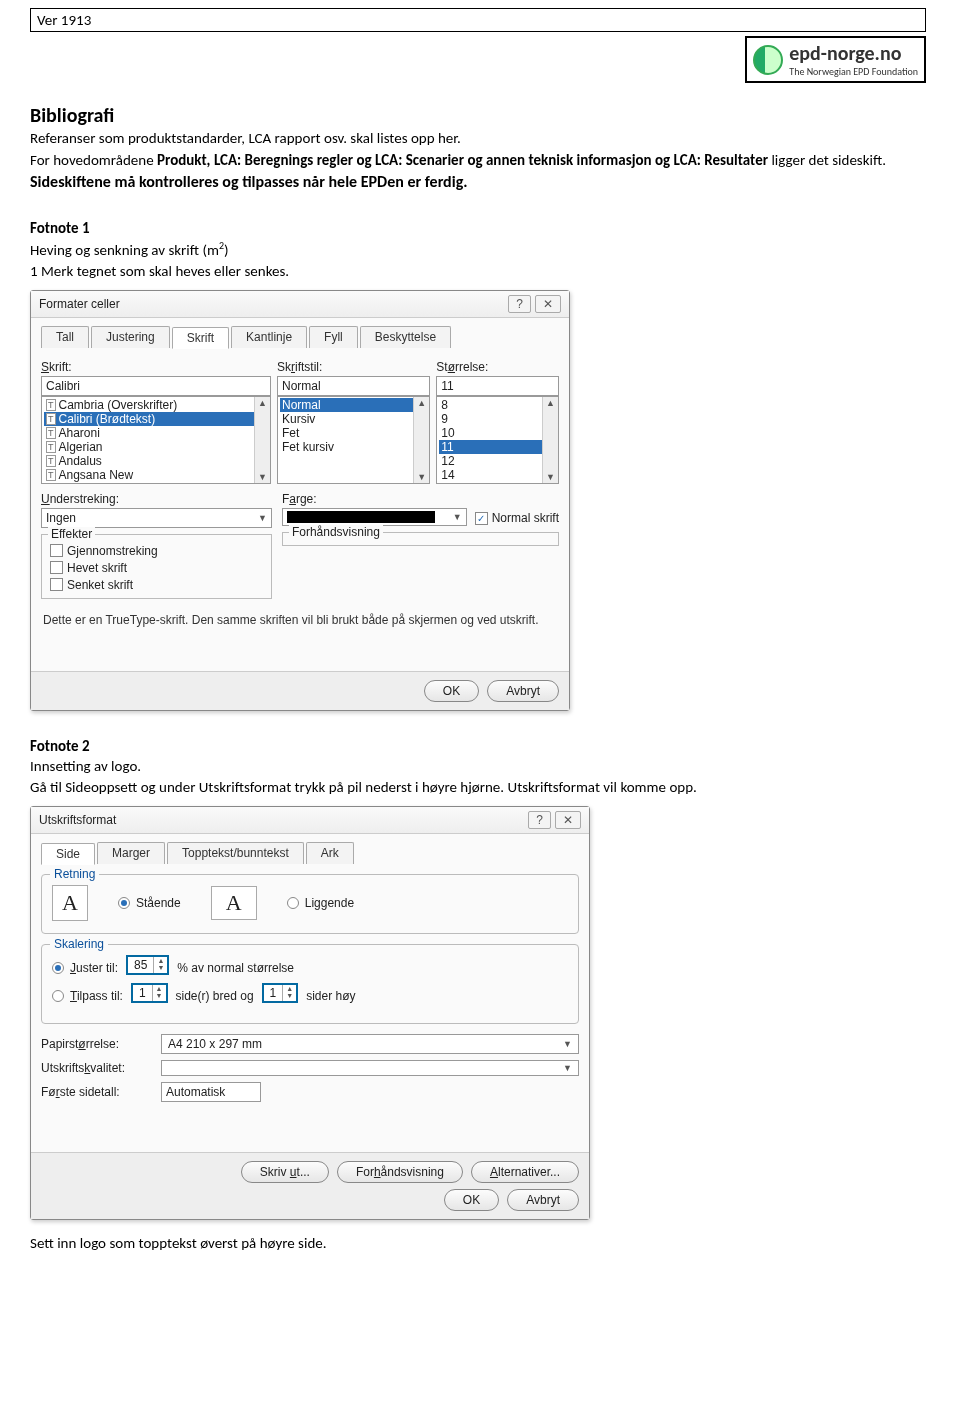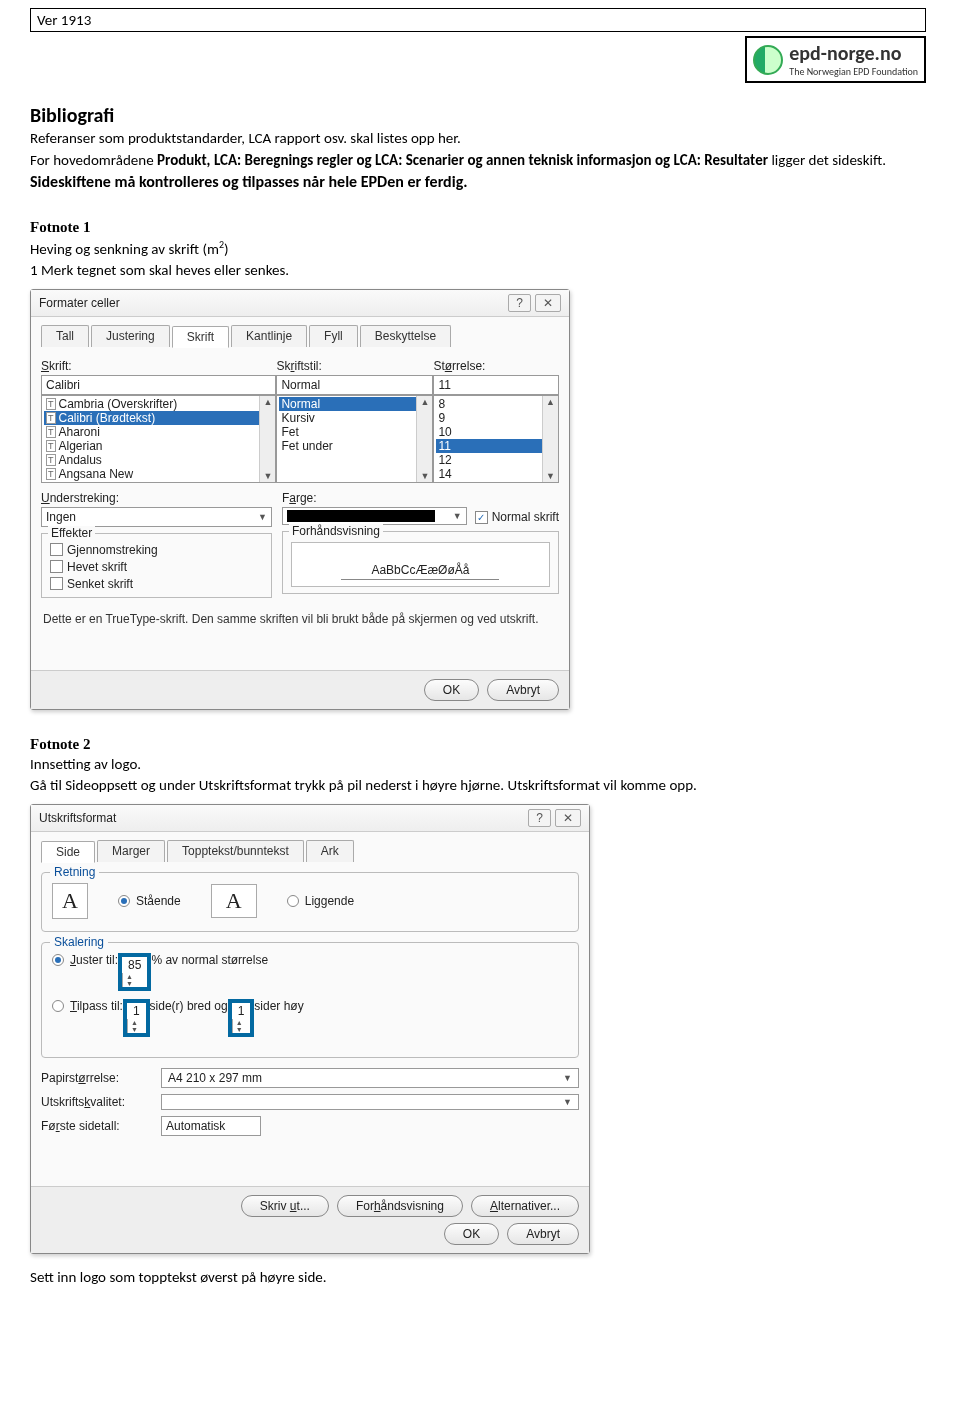--- a/index.html
+++ b/index.html
@@ -51,21 +51,21 @@
     color: #333;
   }
   h2.section-title {
     font-size: 20px;
     margin: 4px 0 2px 0;
     font-weight: bold;
   }
   p { margin: 2px 0; font-size: 15px; line-height: 1.3; }
   .bold-inline { font-weight: bold; }
   .bold-line { font-weight: bold; font-size: 16px; margin: 2px 0 20px 0; }
-  .fotnote-title { font-weight: bold; font-size: 15px; margin-top: 26px; margin-bottom: 2px; font-family: Liberation Serif, serif; }
+  .fotnote-title { font-weight: bold; font-size: 15px; margin-top: 26px; margin-bottom: 2px; }
   .italic { font-style: italic; }
   sup { font-size: 10px; }
 
   
   .dialog {
     border: 1px solid #888;
     border-radius: 3px;
     background: linear-gradient(#fdfdfd, #f0f0f0);
     box-shadow: 1px 2px 4px rgba(0,0,0,0.2);
     font-family: "Segoe UI", Tahoma, sans-serif;
@@ -103,21 +103,21 @@
     color: #333;
   }
   .tab.active {
     background: #fff;
     font-weight: 400;
     border-bottom: 1px solid #fff;
     position: relative;
     top: 1px;
   }
   .underlined-char { text-decoration: underline; }
-  .three-col { display: flex; gap: 0; margin-top: 12px; }
+  .three-col { display: flex; gap: 6px; margin-top: 12px; }
   .col { flex: 1; }
   .field-label { font-size: 12px; margin-bottom: 2px; }
   .text-input {
     width: 100%;
     border: 1px solid #999;
     background: #fff;
     padding: 2px 4px;
     font-size: 12px;
   }
   .listbox {
@@ -212,27 +212,26 @@
   .radio-dot { width:6px; height:6px; background:#2a6fb8; border-radius:50%; }
   .orient-icon {
     width: 36px; height: 36px;
     border: 1px solid #aaa;
     background: #fff;
     display: flex; align-items:center; justify-content:center;
     font-family: "Times New Roman", serif;
     font-size: 22px;
   }
   .orient-icon.landscape { width: 46px; height: 34px; }
-  .inline-row { display:flex; align-items:flex-start; font-size:12px; margin-bottom:8px; }
+  .inline-row { display:flex; align-items:flex-end; gap:8px; font-size:12px; margin-bottom:8px; }
   .spinner {
     display: inline-flex;
     align-items: stretch;
-    border: 4px solid #0369a1;
-    background: #fff;
-    flex-direction: column;
+    border: 2px solid #0369a1;
+    background: #fff;
   }
   .spinner-val { padding: 1px 6px; font-size: 12px; }
   .spinner-btns { display:flex; flex-direction:column; border-left:1px solid #aaa; }
   .spin-btn { font-size:7px; padding:0 3px; color:#555; line-height:7px; }
   .wide-row { display:flex; align-items:center; gap:10px; margin:6px 0; font-size:12px; }
   .label-fixed { width: 110px; }
   .select-wide {
     flex: 1;
     border: 1px solid #999;
     background:#fff;
@@ -328,21 +327,21 @@
           </div>
         </div>
         <div class="col">
           <div class="field-label">Sk<span class="underlined-char">r</span>iftstil:</div>
           <div class="text-input">Normal</div>
           <div class="listbox">
             <div class="listbox-inner">
               <div class="list-item selected">Normal</div>
               <div class="list-item">Kursiv</div>
               <div class="list-item">Fet</div>
-              <div class="list-item">Fet under</div>
+              <div class="list-item">Fet kursiv</div>
             </div>
             <div class="scrollbar-stub">
               <div class="scroll-arrow">▲</div>
               <div class="scroll-arrow" style="position:absolute;bottom:0;left:0;right:0">▼</div>
             </div>
           </div>
         </div>
         <div class="col" style="flex:0.8">
           <div class="field-label">St<span class="underlined-char">ø</span>rrelse:</div>
           <div class="text-input">11</div>
@@ -393,23 +392,20 @@
               <div class="color-strip"></div>
               <span class="caret">▼</span>
             </div>
             <div class="checkbox-row">
                 <div class="checkbox-stub">✓</div>
                 <span>Normal skrift</span>
               </div>
           </div>
           <div class="effects-box" style="margin-top:6px">
             <span class="effects-title">Forhåndsvisning</span>
-            <div class="preview-box">
-              <span class="preview-line">AaBbCcÆæØøÅå</span>
-            </div>
           </div>
         </div>
       </div>
 
       <div class="truetype-note">Dette er en TrueType-skrift. Den samme skriften vil bli brukt både på skjermen og ved utskrift.</div>
     </div>
     <div class="dialog-footer">
       <div class="btn">OK</div>
       <div class="btn">Avbryt</div>
     </div>

